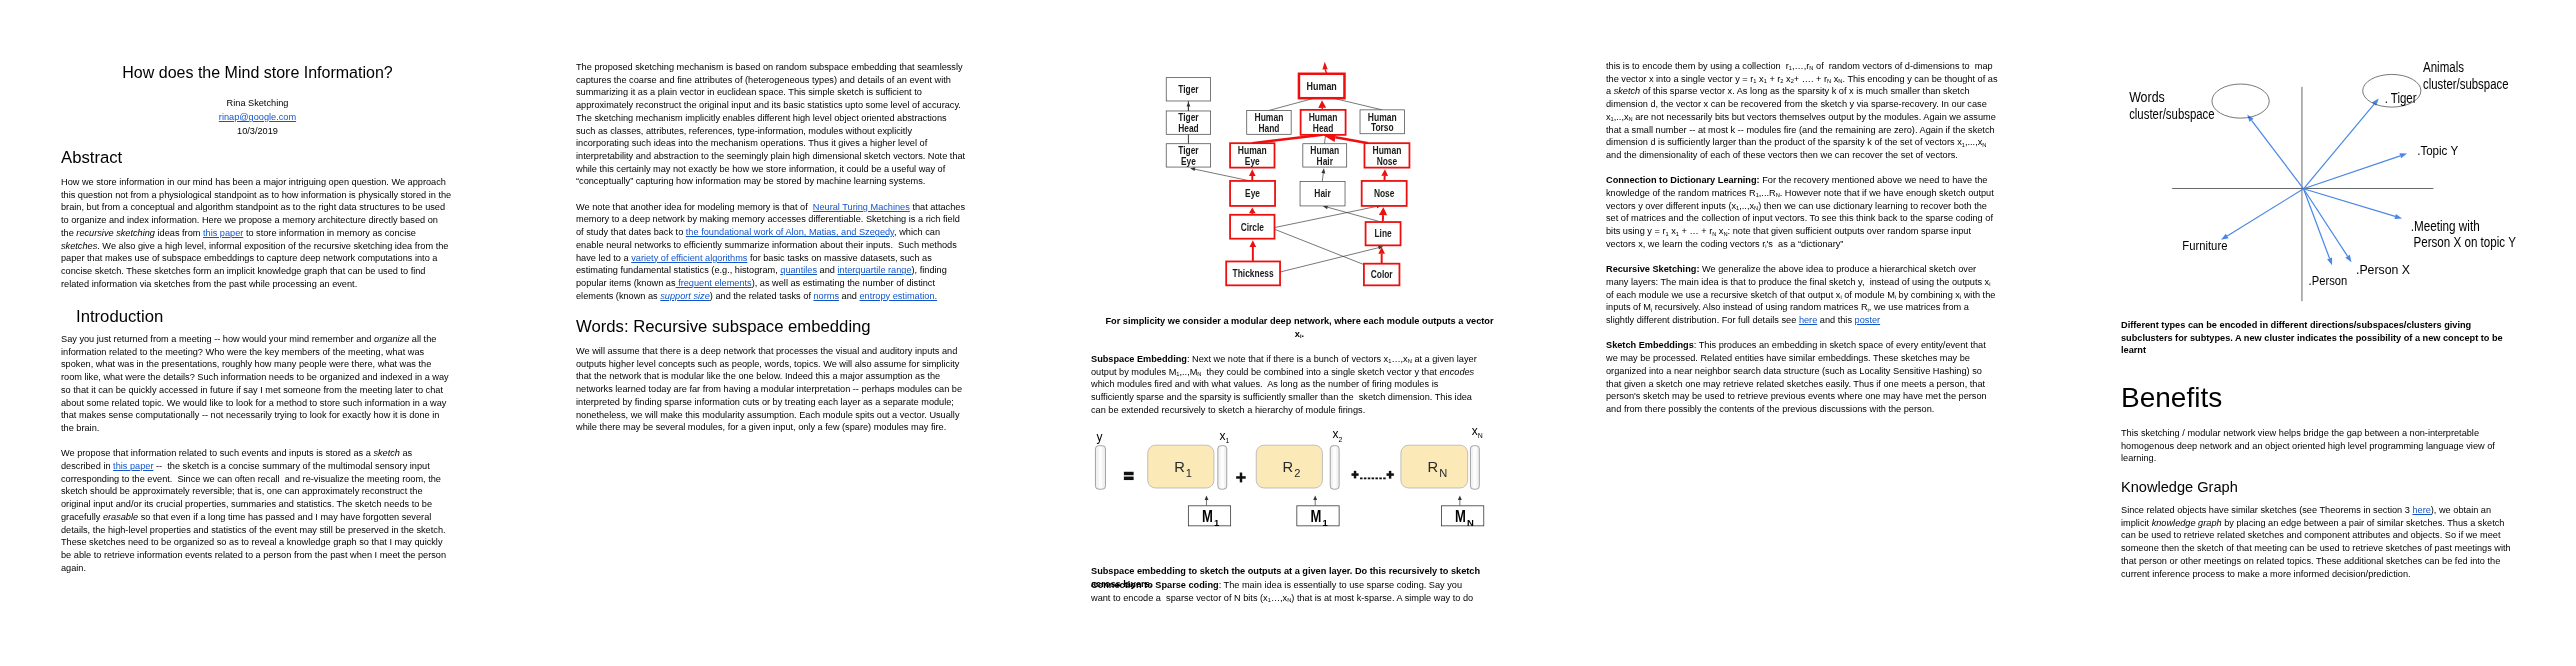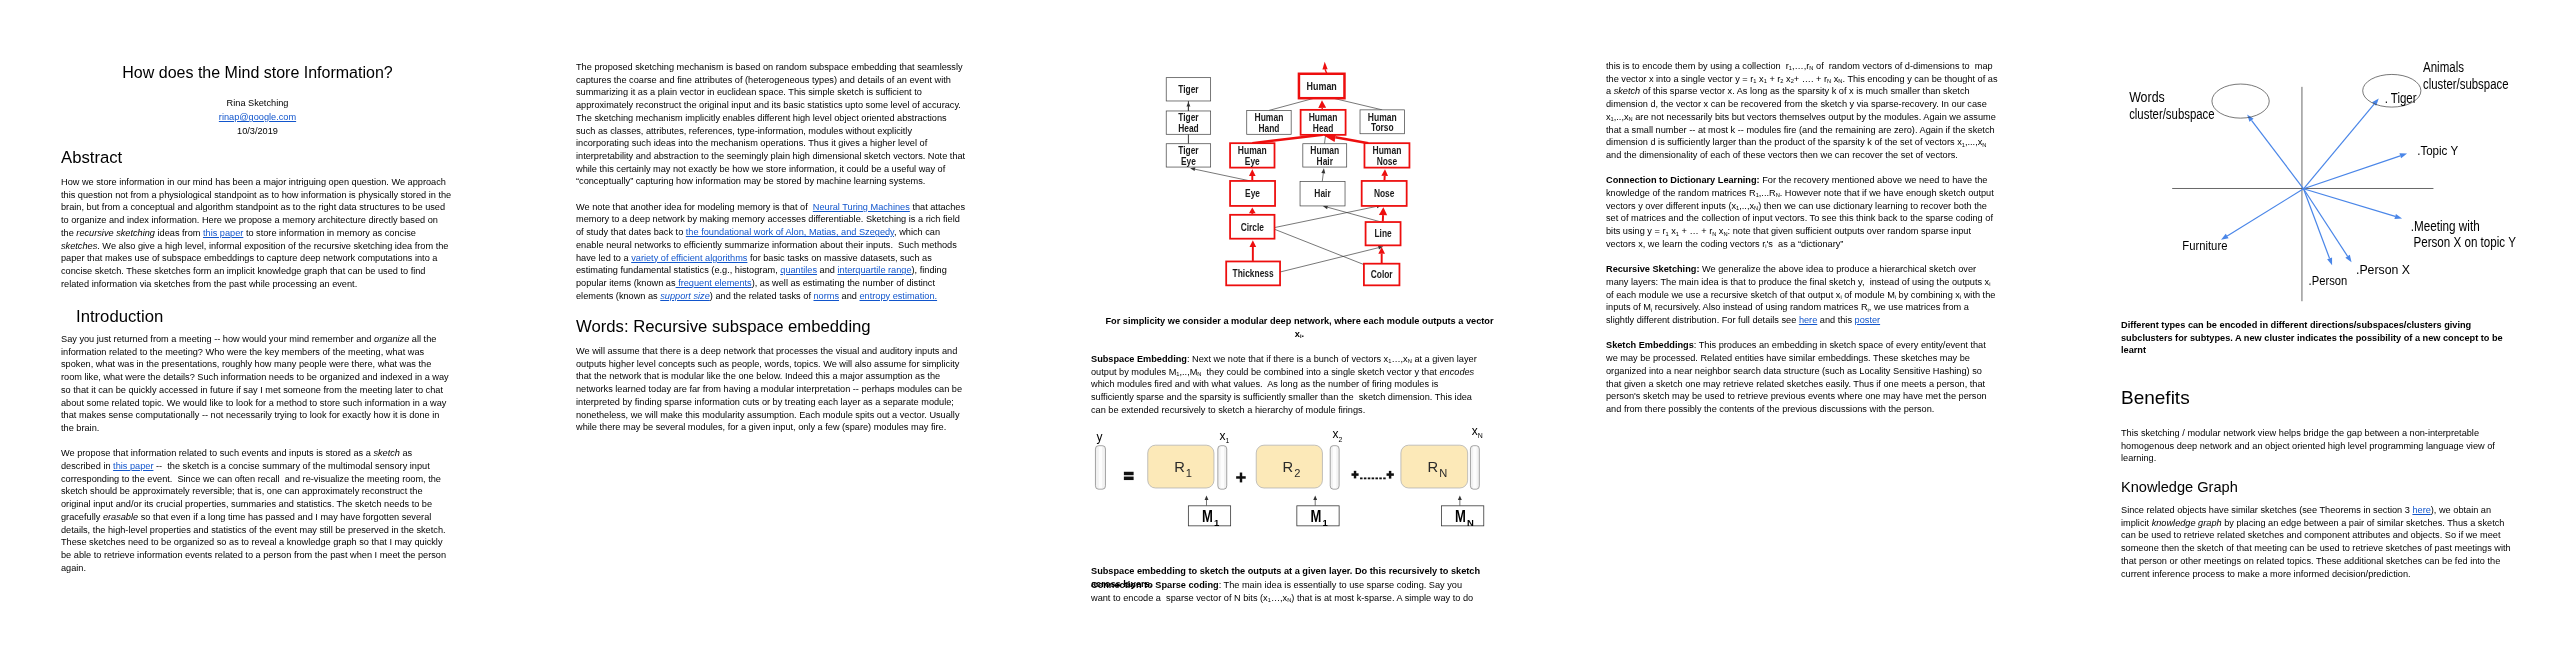--- a/index.html
+++ b/index.html
@@ -1,19 +1,19 @@
 <!DOCTYPE html>
 <html style="font-size:9px"><head><meta charset="utf-8"><style>
 html,body{margin:0;padding:0;background:#fff;}
 body{width:2576px;height:667px;position:relative;font-family:"Liberation Sans",sans-serif;color:#000;}
 .tb{position:absolute;white-space:pre;}
 .b{font-size:9.2px;line-height:12.7px;}
 .t{font-size:16px;line-height:25px;}
 .h1{font-size:16.7px;line-height:19px;}
-.bf{font-size:19px;line-height:23px;}
+.bf{font-size:28px;line-height:23px;}
 .h2{font-size:14.6px;line-height:17px;}
 a{color:#1155cc;text-decoration:underline;}
 i{font-style:italic;}
 b{font-weight:bold;}
 sub{font-size:0.62em;vertical-align:baseline;position:relative;top:0.25em;line-height:0;}
 .ctr{text-align:center;}
 svg{position:absolute;overflow:visible;}
 </style></head><body>
 <div class="tb t ctr" style="left:0px;top:60px;width:515px;">How does the Mind store Information?</div>
 <div class="tb b ctr" style="left:0px;top:97px;width:515px;">Rina Sketching</div>

